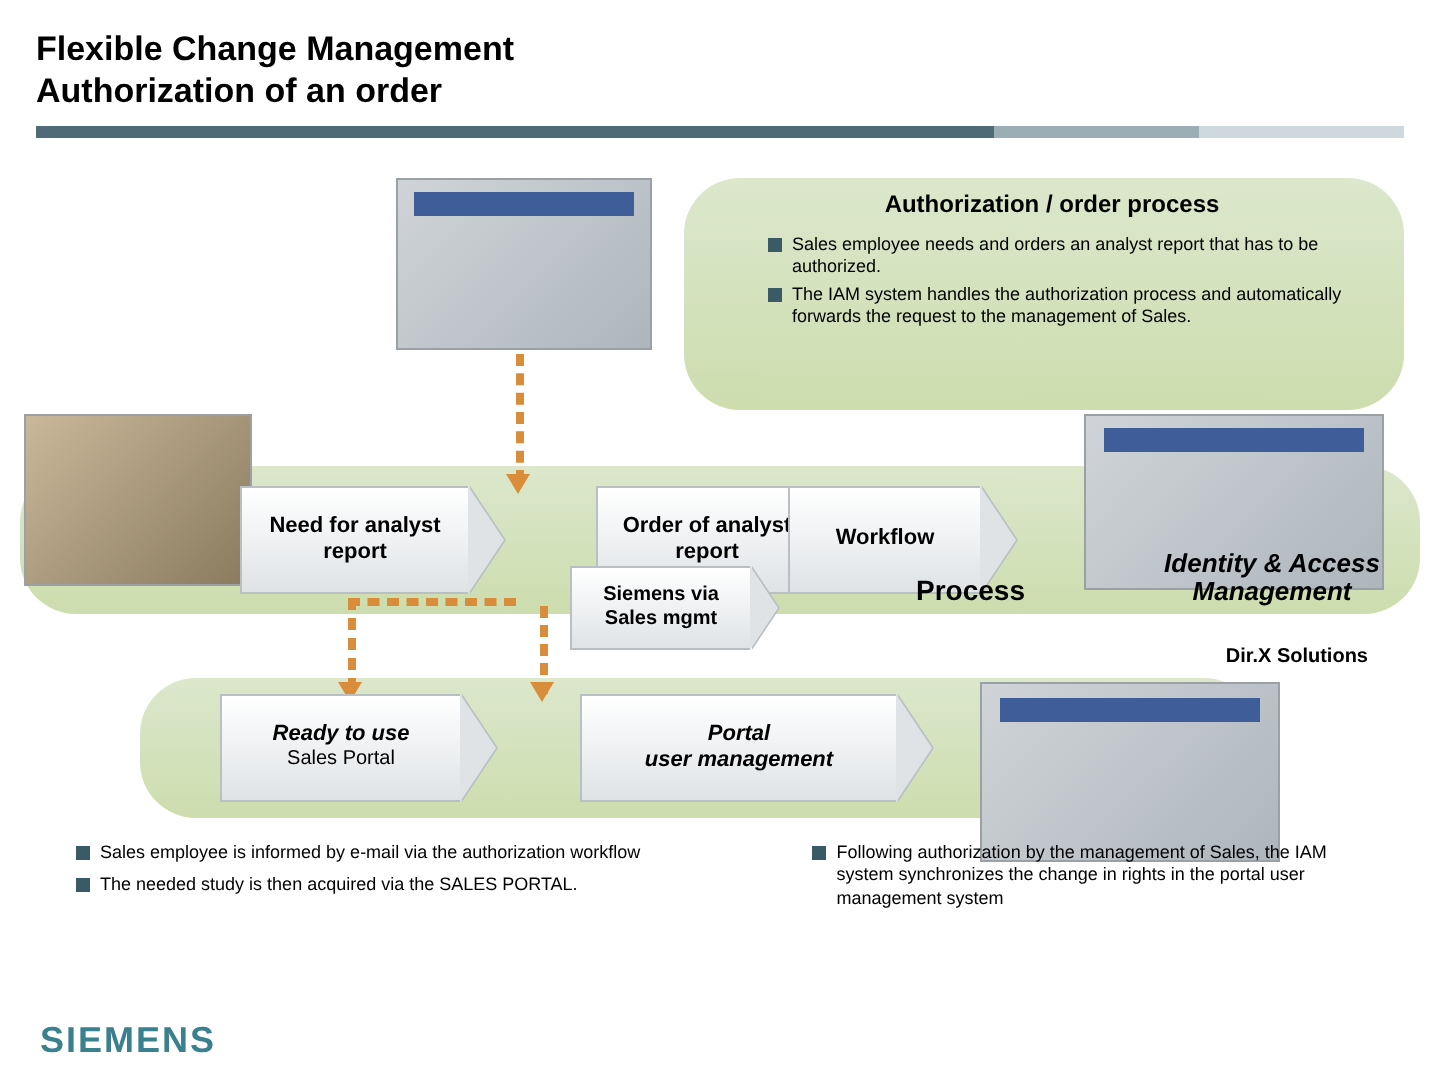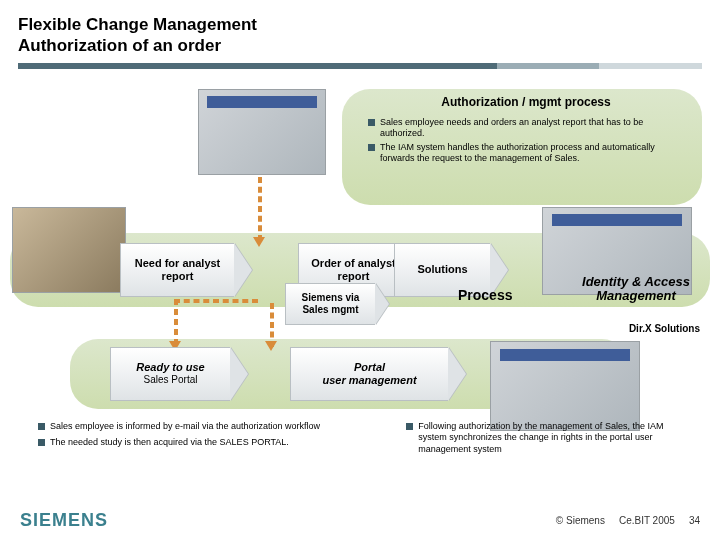--- a/index.html
+++ b/index.html
@@ -53,21 +53,21 @@
     list-style: none;
   }
   .bullets li { position: relative; padding-left: 12px; margin-bottom: 3px; }
   .bullets li::before {
     content: "";
     position: absolute;
     left: 0; top: 2px;
     width: 7px; height: 7px;
     background: #3a5a66;
   }
-  .bullets-top { left: 368px; top: 40px; width: 320px; }
+  .bullets-top { left: 384px; top: 40px; width: 320px; }
 
   .thumb {
     position: absolute;
     background: linear-gradient(135deg, #d0d4d8, #aeb6bc);
     border: 1px solid #9aa0a4;
   }
   .thumb::after{
     content:"";
     position:absolute;
     left:6%; top:8%;
@@ -134,21 +134,21 @@
     position: absolute;
     left: 572px; top: 198px;
     width: 128px;
     font-size: 13px; font-weight: bold;
     font-style: italic;
     text-align: center;
     line-height: 1.15;
   }
   .dirx-lbl {
     position:absolute;
-    left:560px; top:246px;
+    left:544px; top:246px;
     width:140px;
     font-size:10px;
     font-weight:bold;
     text-align:right;
     color:#000;
   }
   .sales-portal-sub {
     font-size: 10px; font-weight: normal; display:block;
   }
 
@@ -223,21 +223,21 @@
   </div>
   <div class="header-bar"></div>
 </div>
 
 <div class="canvas">
 
   <div class="shape-block block-top"></div>
   <div class="shape-block block-mid"></div>
   <div class="shape-block block-bot"></div>
 
-  <div class="subhead auth-head">Authorization / mgmt process</div>
+  <div class="subhead auth-head">Authorization / order process</div>
 
   <ul class="bullets bullets-top">
     <li>Sales employee needs and orders an analyst report that has to be authorized.</li>
     <li>The IAM system handles the authorization process and automatically forwards the request to the management of Sales.</li>
   </ul>
 
   <div class="thumb thumb-order"></div>
   <div class="thumb thumb-person"></div>
   <div class="thumb thumb-wf"></div>
   <div class="thumb thumb-portal"></div>
@@ -252,21 +252,21 @@
 
   <div class="chevron chev1">
     <div class="body">Need for analyst report</div>
     <div class="tip"></div>
   </div>
   <div class="chevron chev2">
     <div class="body">Order of analyst report</div>
     <div class="tip"></div>
   </div>
   <div class="chevron chev3">
-    <div class="body">Solutions</div>
+    <div class="body">Workflow</div>
     <div class="tip"></div>
   </div>
   <div class="chevron chev4">
     <div class="body">Siemens via Sales mgmt</div>
     <div class="tip"></div>
   </div>
   <div class="chevron chev5">
     <div class="body">
       <span>
         <span style="font-style:italic">Ready to use</span>
@@ -295,18 +295,13 @@
       <li>The needed study is then acquired via the SALES PORTAL.</li>
     </ul>
     <ul class="col-b">
       <li>Following authorization by the management of Sales, the IAM system synchronizes the change in rights in the portal user management system</li>
     </ul>
   </div>
 </div>
 
 <div class="footer">
   <div class="logo">SIEMENS</div>
-  <div class="footer-right">
-    <span>© Siemens</span>
-    <span>Ce.BIT 2005</span>
-    <span>34</span>
-  </div>
 </div>
 
 </body></html>

